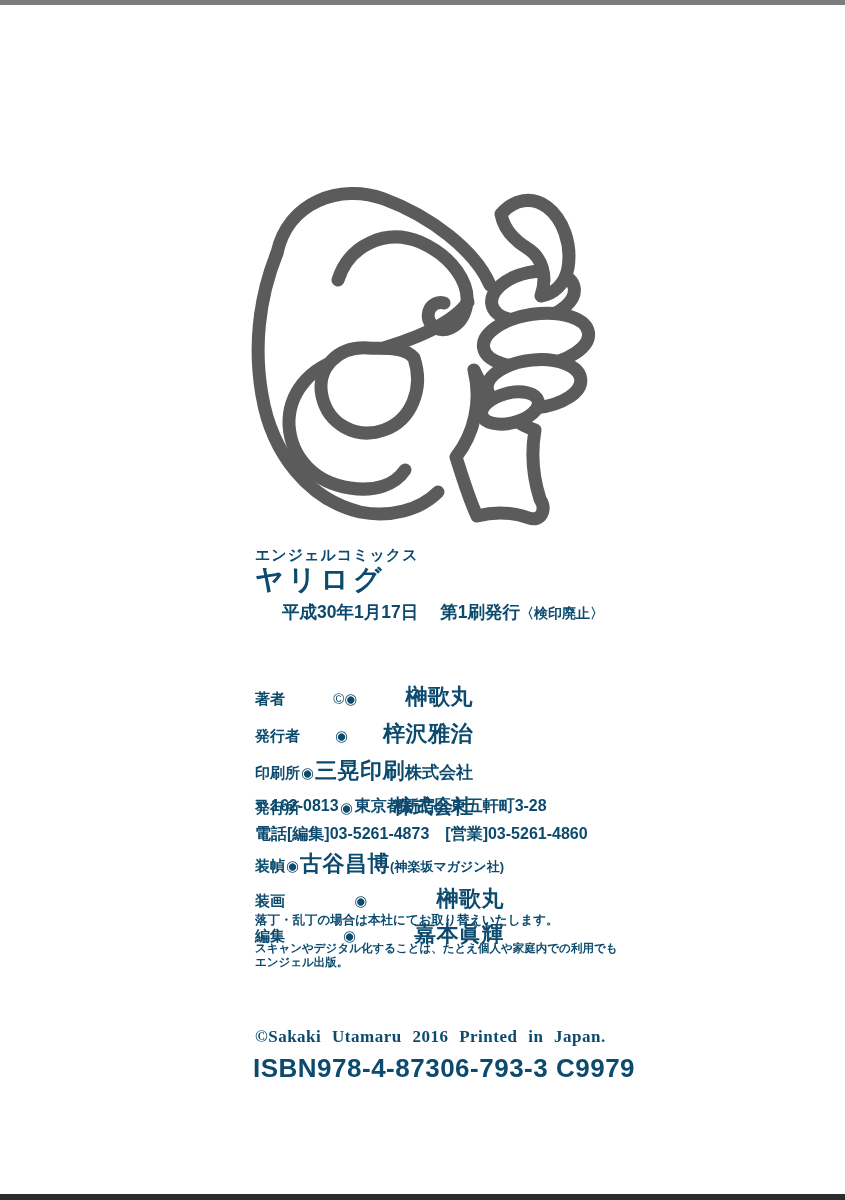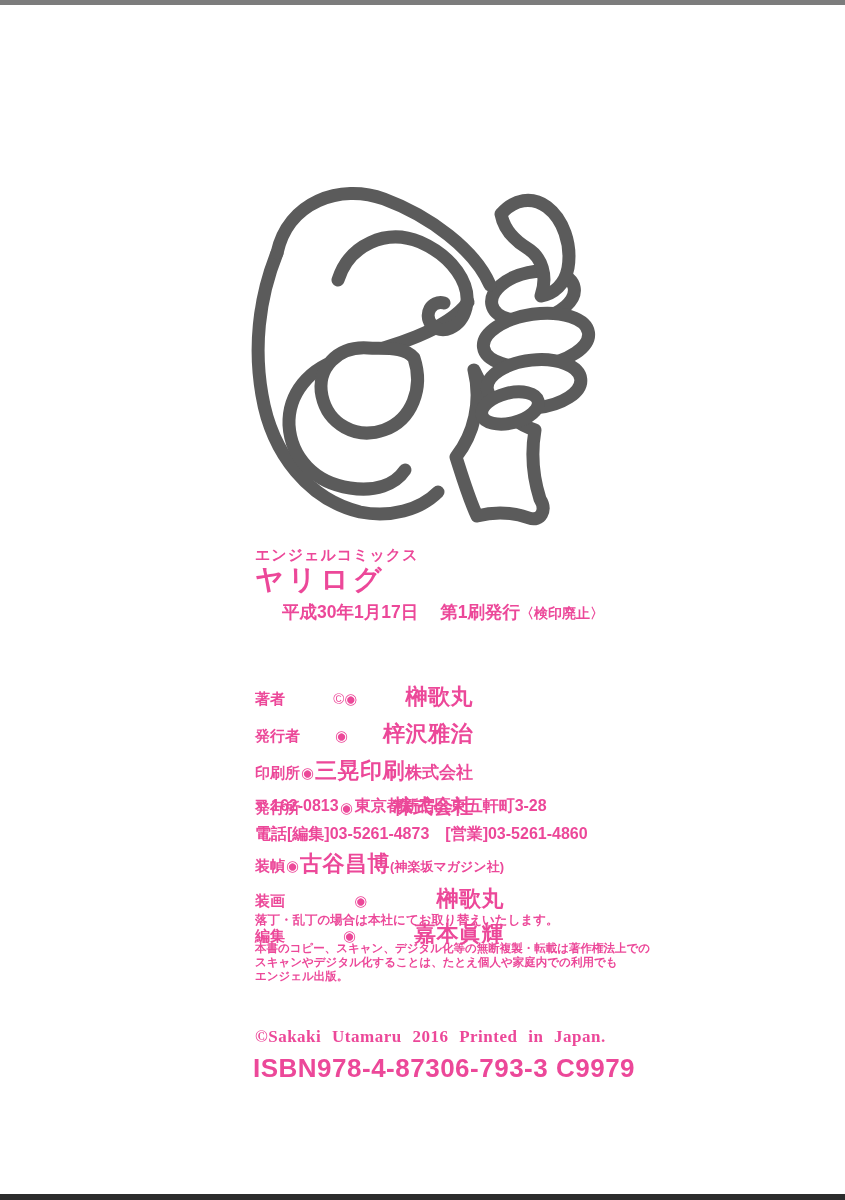--- a/index.html
+++ b/index.html
@@ -2,21 +2,21 @@
 <html><head>
 <meta charset="utf-8">
 <style>
   html, body { margin: 0; padding: 0; background: #ffffff; }
   .page {
     position: relative;
     width: 845px;
     height: 1200px;
     background: #ffffff;
     overflow: hidden;
-    color: #ec4899;
+    color: #0c4a6e;
     font-family: "Liberation Sans", "DejaVu Sans", sans-serif;
   }
   .edge-top    { position: absolute; top: 0; left: 0; width: 100%; height: 5px; background: #7c7c7c; }
   .edge-bottom { position: absolute; bottom: 0; left: 0; width: 100%; height: 6px; background: #2c2c2c; }
 
   .gothic { font-family: "Liberation Sans", "DejaVu Sans", sans-serif; }
 
   .logo { position: absolute; left: 240px; top: 170px; width: 360px; height: 370px; }
 
   .title-block { position: absolute; left: 255px; top: 546px; }
@@ -134,21 +134,20 @@
     <div class="staff-row">
       <span class="c-label">編集</span>
       <span class="c-mark">◉</span>
       <span class="c-name">嘉本眞輝</span>
     </div>
   </div>
 
   <div class="notices">
     <div class="defects">落丁・乱丁の場合は本社にてお取り替えいたします。</div>
     <div class="copyright">
-      <div>本書のコピー、スキャン、デジタル化等の無断複製・転載は著作権法上での</div>
       <div>スキャンやデジタル化することは、たとえ個人や家庭内での利用でも</div>
       <div>エンジェル出版。</div>
     </div>
   </div>
 
   <div class="printed">©Sakaki Utamaru 2016 Printed in Japan.</div>
 
   <div class="isbn gothic">ISBN978-4-87306-793-3 C9979</div>
 
   <div class="edge-bottom"></div>

